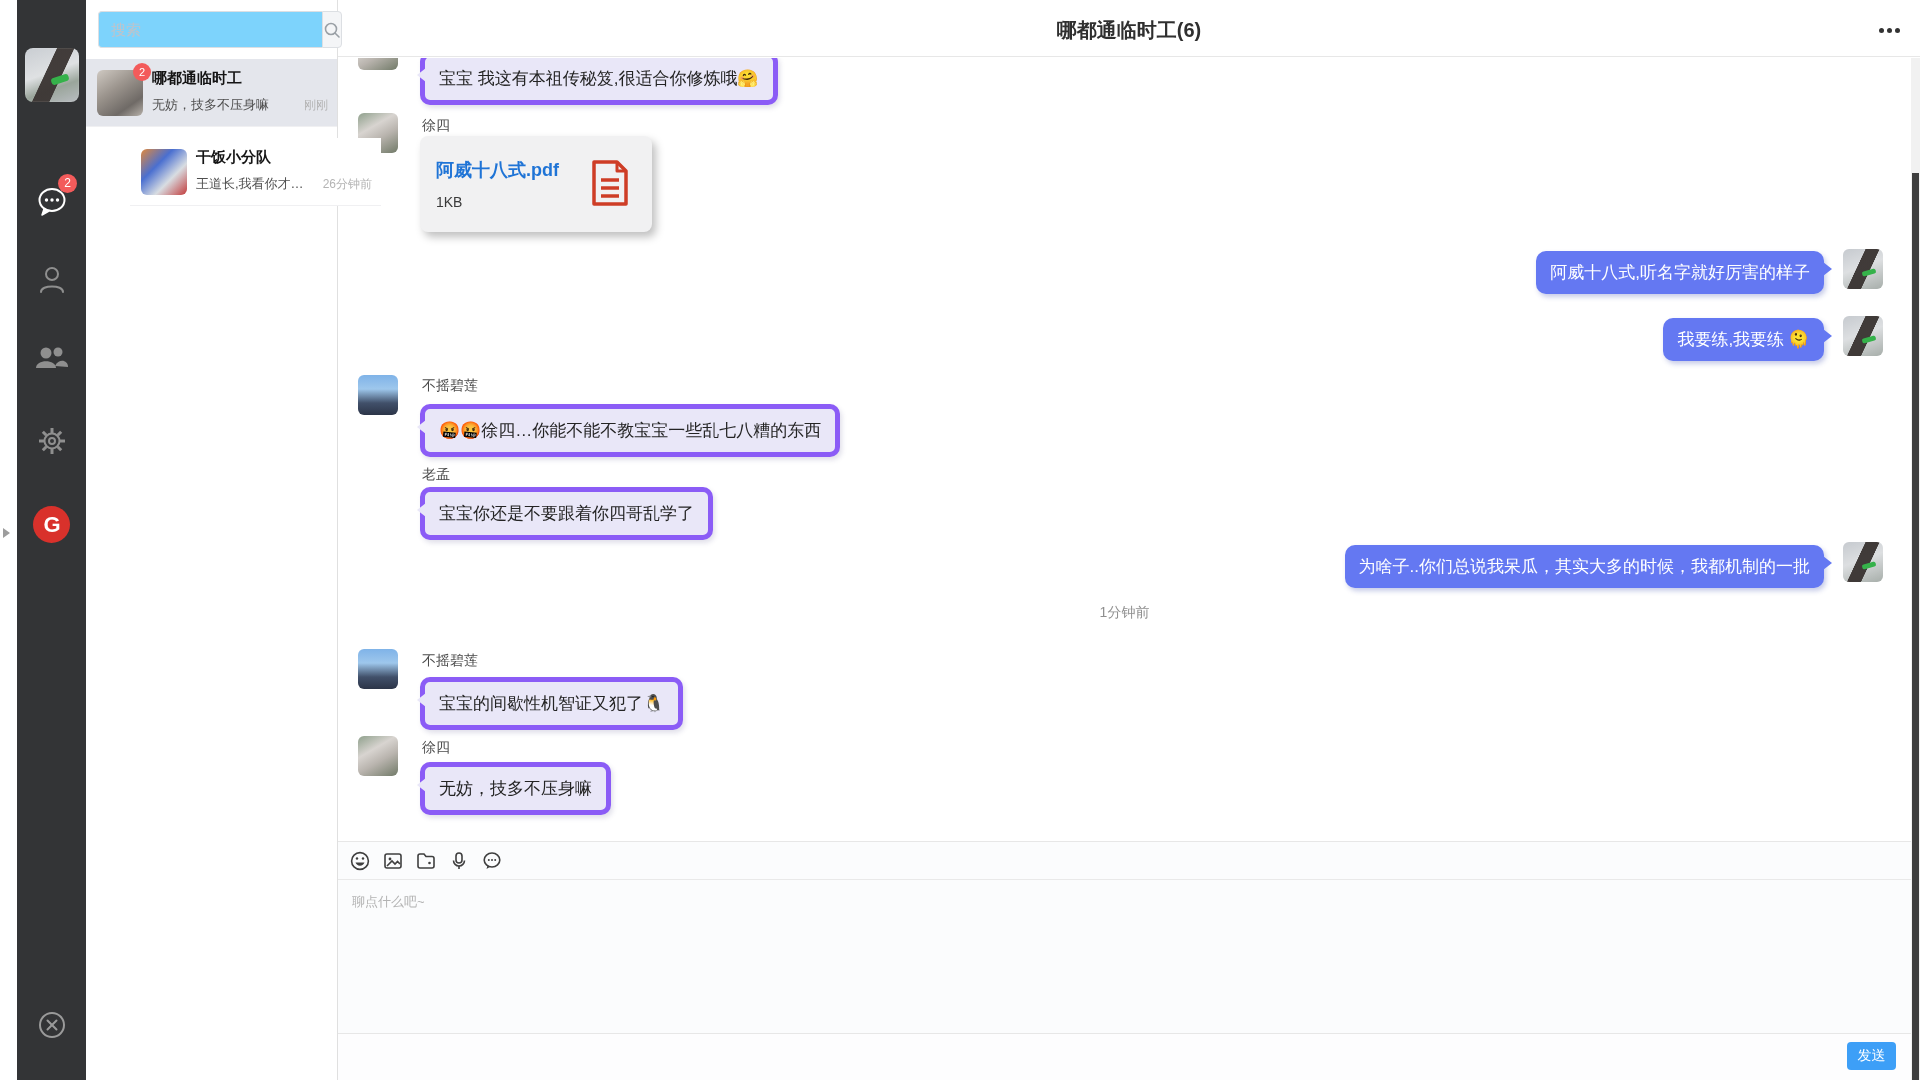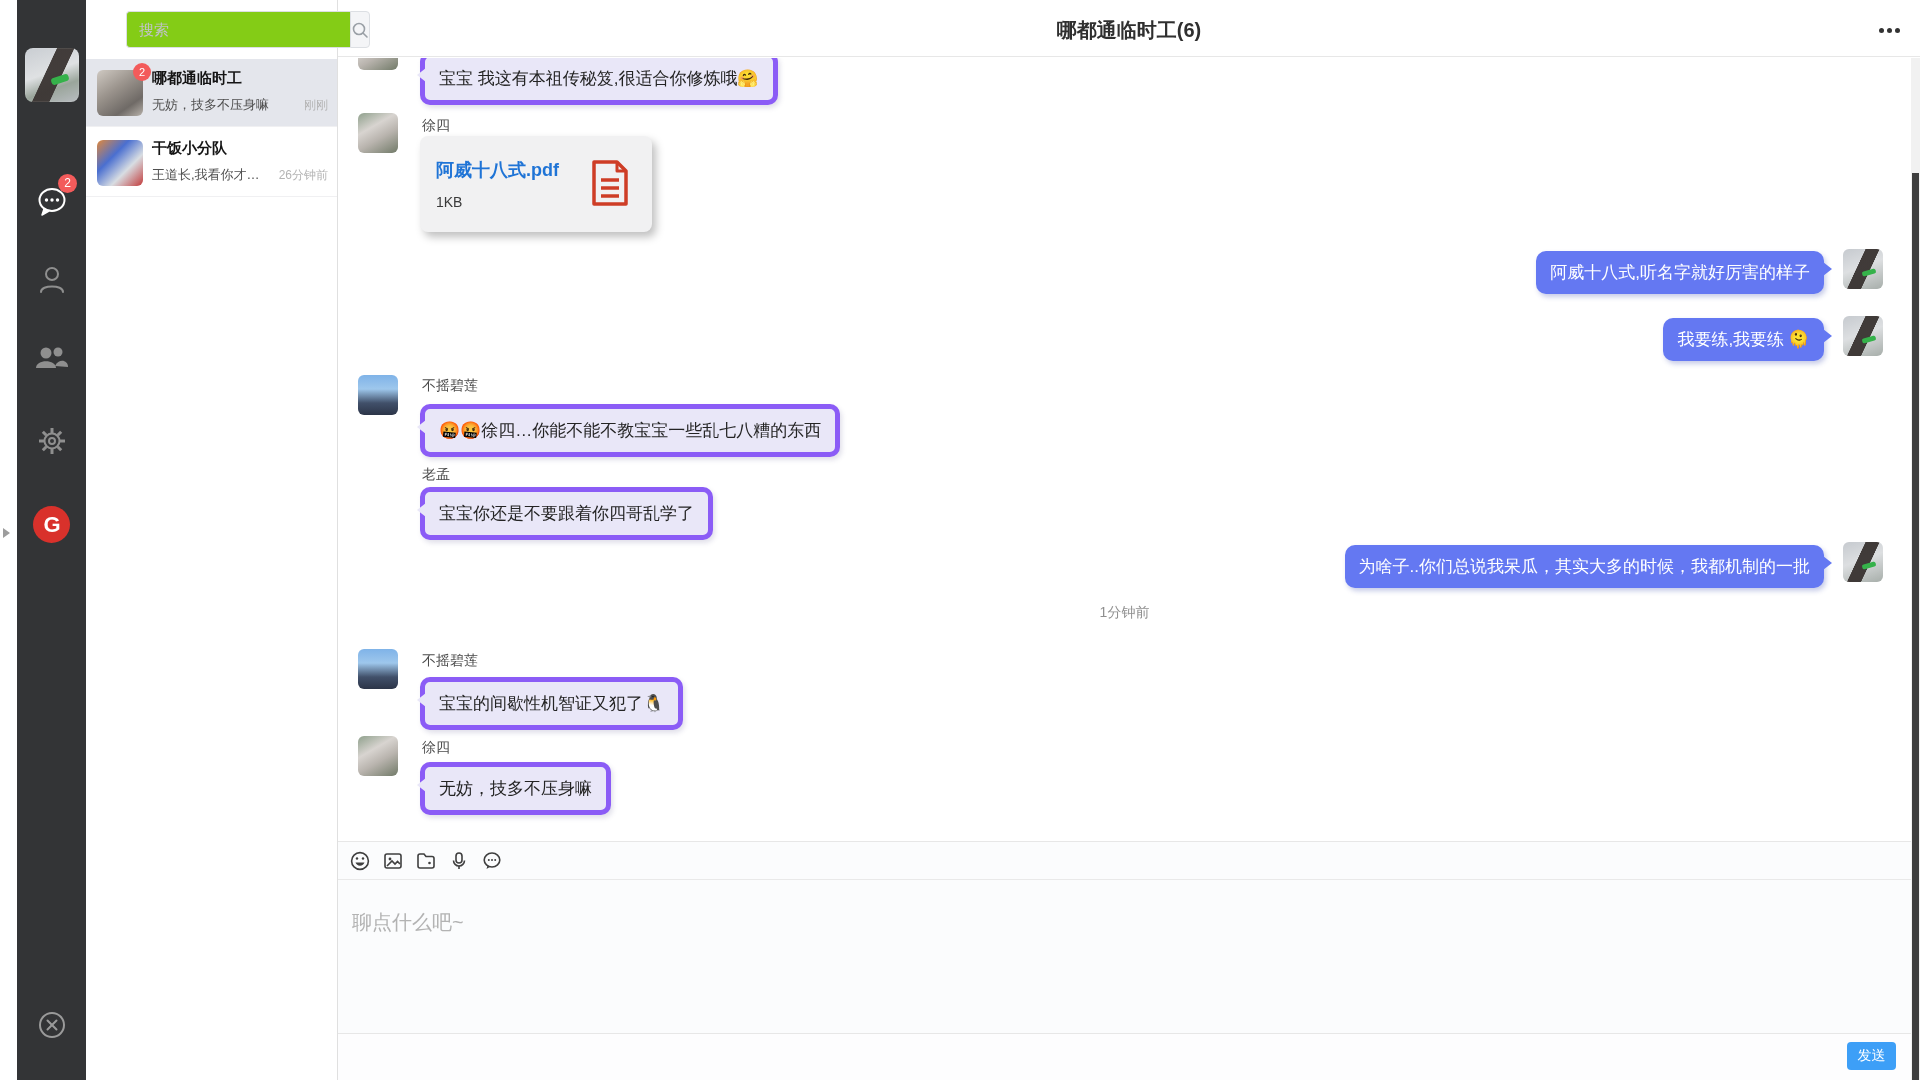--- a/index.html
+++ b/index.html
@@ -32,28 +32,28 @@
   .badge-red { position:absolute; top:-8px; right:9px; min-width:19px; height:19px; border-radius:10px;
     background:#f35b5b; color:#fff; font-size:12px; line-height:19px; text-align:center; padding:0 4px; }
   .g-logo { width:37px; height:37px; border-radius:50%; background:#d9312b; color:#fff; font-weight:bold;
     font-size:22px; line-height:37px; text-align:center; letter-spacing:-1px; }
 
   
   .chatlist { position:absolute; left:86px; top:0; width:252px; height:1080px; background:#fff;
     border-right:1px solid #e0e0e0; z-index:3; }
   .searchbar { position:absolute; left:12px; top:11px; width:234px; height:37px; display:flex; }
   .searchbar input { flex:1; border:1px solid #dcdfe3; border-right:none; border-radius:4px 0 0 4px;
-    padding:12px 12px; font-size:15px; color:#333; outline:none; background:#84cc16;margin-left:28px; }
+    padding:12px 12px; font-size:15px; color:#333; outline:none; background:#7dd3fc; }
   .searchbar input::placeholder { color:#c0c3c9; }
   .search-btn { width:58px; border:1px solid #dcdfe3; border-radius:0 4px 4px 0; background:#f4f5f7;
     display:flex; align-items:center; justify-content:center; cursor:pointer; }
   .chat-item { position:absolute; left:0; width:251px; height:68px; background:#fff;
     border-bottom:1px solid #f0f0f2; cursor:pointer; }
   .chat-item.selected { background:#e4e6ec; }
-  .ci-1 { top:59px; } .ci-2 { top:129px; }
+  .ci-1 { top:59px; } .ci-2 { top:138px;margin-left:44px; }
   .ci-avatar { position:absolute; left:11px; top:11px; width:46px; height:46px; border-radius:6px; }
   .av-group1 { background:linear-gradient(145deg,#cfc9c2 0%,#9b948d 40%,#6f6a66 75%,#b8b2ab 100%); }
   .av-group2 { background:linear-gradient(135deg,#e0883c 0%,#4a6fd0 35%,#d8dde2 65%,#c23b3b 100%); }
   .ci-badge { position:absolute; top:-7px; right:-8px; min-width:18px; height:18px; border-radius:9px;
     background:#f35b5b; color:#fff; font-size:11px; line-height:18px; text-align:center; padding:0 4px; }
   .ci-main { position:absolute; left:66px; top:9px; width:176px; }
   .ci-title { font-size:15px; font-weight:bold; color:#141414; line-height:20px; white-space:nowrap; }
   .ci-bottom { display:flex; justify-content:space-between; align-items:baseline; margin-top:8px; }
   .ci-preview { font-size:13px; color:#4f4f4f; white-space:nowrap; overflow:hidden; text-overflow:ellipsis; max-width:120px; }
   .ci-preview.wide { max-width:176px; }
@@ -101,21 +101,21 @@
   
   .scrollbar { position:absolute; right:0; top:58px; width:9px; height:1022px; background:#f1f1f1; }
   .scroll-thumb { position:absolute; left:1px; top:115px; width:7px; height:907px; background:#3e3e3e; cursor:pointer; }
 
   
   .composer { position:absolute; left:0; right:9px; top:841px; height:239px; background:#fbfcfd; border-top:1px solid #e7e7e7; }
   .toolbar { position:absolute; left:0; top:0; right:0; height:38px; border-bottom:1px solid #e9e9e9;
     display:flex; align-items:center; gap:13px; padding-left:12px; }
   .tool-btn { width:20px; height:20px; display:flex; align-items:center; justify-content:center; cursor:pointer; }
   .composer textarea { position:absolute; left:0; top:39px; right:12px; height:152px; border:none; resize:none;
-    background:#fbfcfd; padding:28px 14px; font-size:20px; color:#333; outline:none;
+    background:#fbfcfd; padding:12px 14px; font-size:13px; color:#333; outline:none;
     font-family:"Liberation Sans","DejaVu Sans",sans-serif; }
   .composer textarea::placeholder { color:#b3b3b3; }
   .send-row { position:absolute; left:0; right:0; top:191px; height:48px; border-top:1px solid #e7e7e7; background:#fdfdfe; }
   .send-btn { position:absolute; right:15px; top:8px; width:49px; height:28px; background:#3d9ff7; color:#fff;
     border:none; border-radius:4px; font-size:14px; cursor:pointer; }
 </style>
 </head>
 <body>
 
 <div class="screen">

